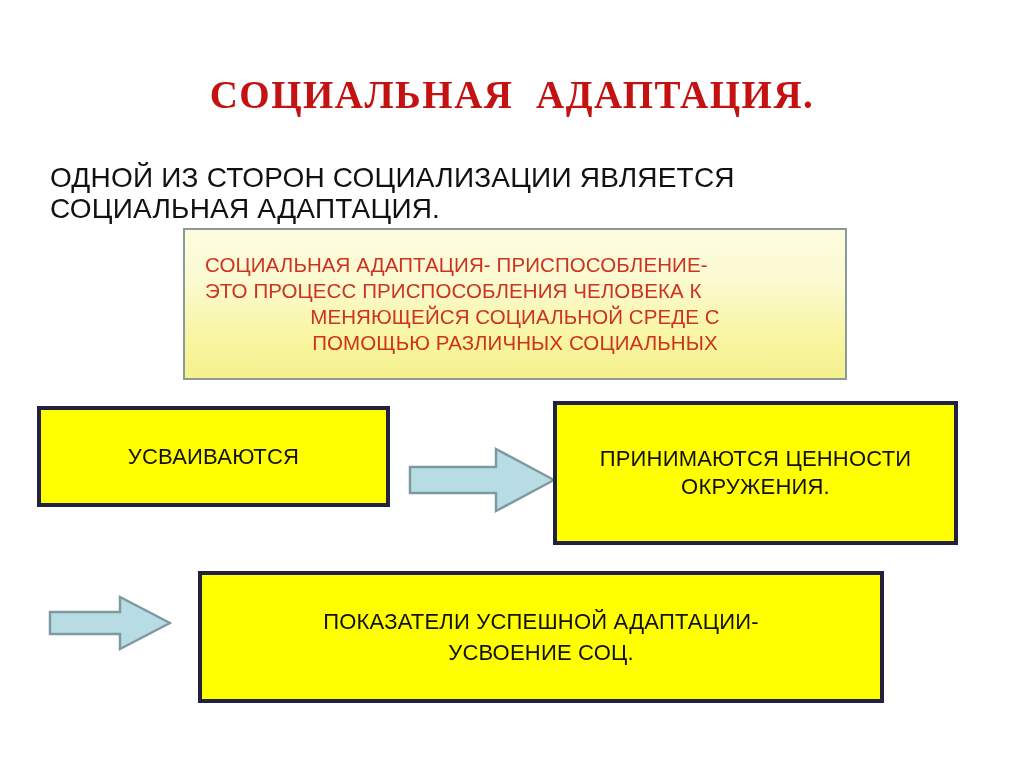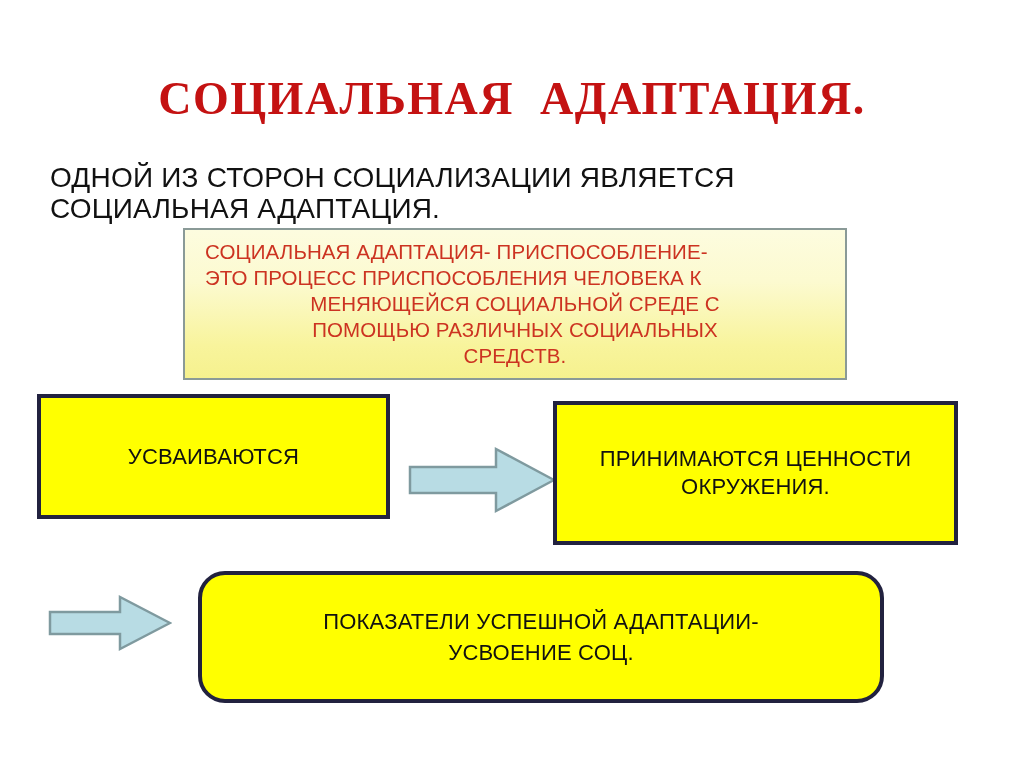--- a/index.html
+++ b/index.html
@@ -24,21 +24,21 @@
 
   
   .slide-title {
     position: absolute;
     left: 0;
     top: 72px;
     width: 1024px;
     text-align: center;
     font-family: "Liberation Serif", serif;
     font-weight: bold;
-    font-size: 46px;
+    font-size: 39px;
     letter-spacing: 1.5px;
     color: #c41212;
     white-space: pre;
   }
 
   
   .intro-text {
     position: absolute;
     left: 50px;
     top: 162px;
@@ -91,36 +91,35 @@
     text-align: center;
     font-size: 22px;
     line-height: 28px;
     color: #111111;
     letter-spacing: 0.2px;
   }
   .yellow-box .box-text .ln { display: block; }
 
   #box-left {
     left: 37px;
-    top: 394px;
+    top: 406px;
     width: 353px;
-    height: 125px;
+    height: 101px;
   }
   #box-right {
     left: 553px;
     top: 401px;
     width: 405px;
     height: 144px;
   }
   #box-bottom {
     left: 198px;
     top: 571px;
     width: 686px;
     height: 132px;
-    border-radius: 27px;
   }
   #box-bottom .box-text { font-size: 22px; line-height: 31px; }
 
   
   .arrow {
     position: absolute;
   }
   #arrow-mid { left: 408px; top: 445px; width: 148px; height: 70px; }
   #arrow-bottom { left: 48px; top: 594px; width: 124px; height: 58px; }
 </style>
@@ -132,21 +131,20 @@
   <div class="slide-title">СОЦИАЛЬНАЯ  АДАПТАЦИЯ.</div>
 
   <div class="intro-text">ОДНОЙ ИЗ СТОРОН СОЦИАЛИЗАЦИИ  ЯВЛЯЕТСЯ СОЦИАЛЬНАЯ АДАПТАЦИЯ.</div>
 
   <div class="definition-box">
     <div class="definition-text">
       <span class="ln left">СОЦИАЛЬНАЯ  АДАПТАЦИЯ- ПРИСПОСОБЛЕНИЕ-</span>
       <span class="ln left">ЭТО ПРОЦЕСС ПРИСПОСОБЛЕНИЯ  ЧЕЛОВЕКА К</span>
       <span class="ln">МЕНЯЮЩЕЙСЯ  СОЦИАЛЬНОЙ СРЕДЕ С</span>
       <span class="ln">ПОМОЩЬЮ РАЗЛИЧНЫХ  СОЦИАЛЬНЫХ</span>
-      <span class="ln">СРЕДСТВ.</span>
     </div>
   </div>
 
   <div class="yellow-box" id="box-left">
     <div class="box-text">
       <span class="ln">УСВАИВАЮТСЯ</span>
     </div>
   </div>
 
   <div class="arrow" id="arrow-mid">

